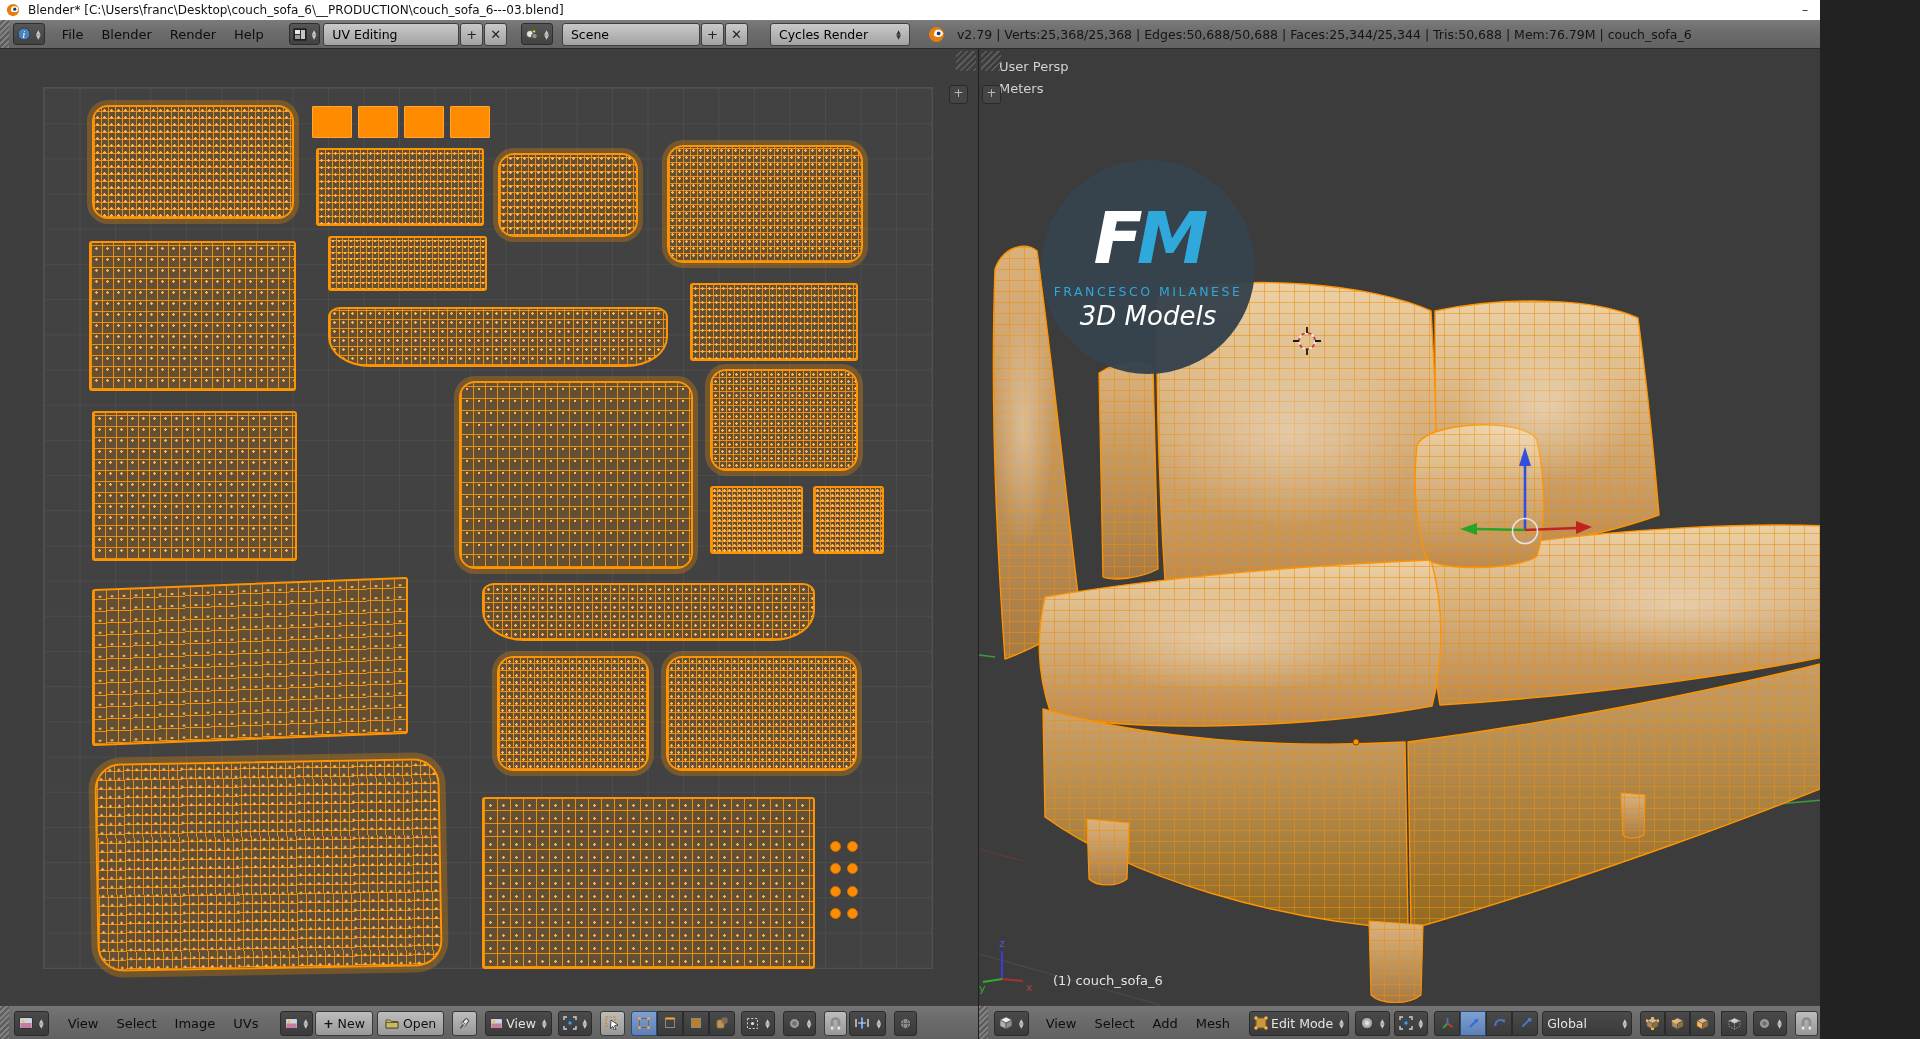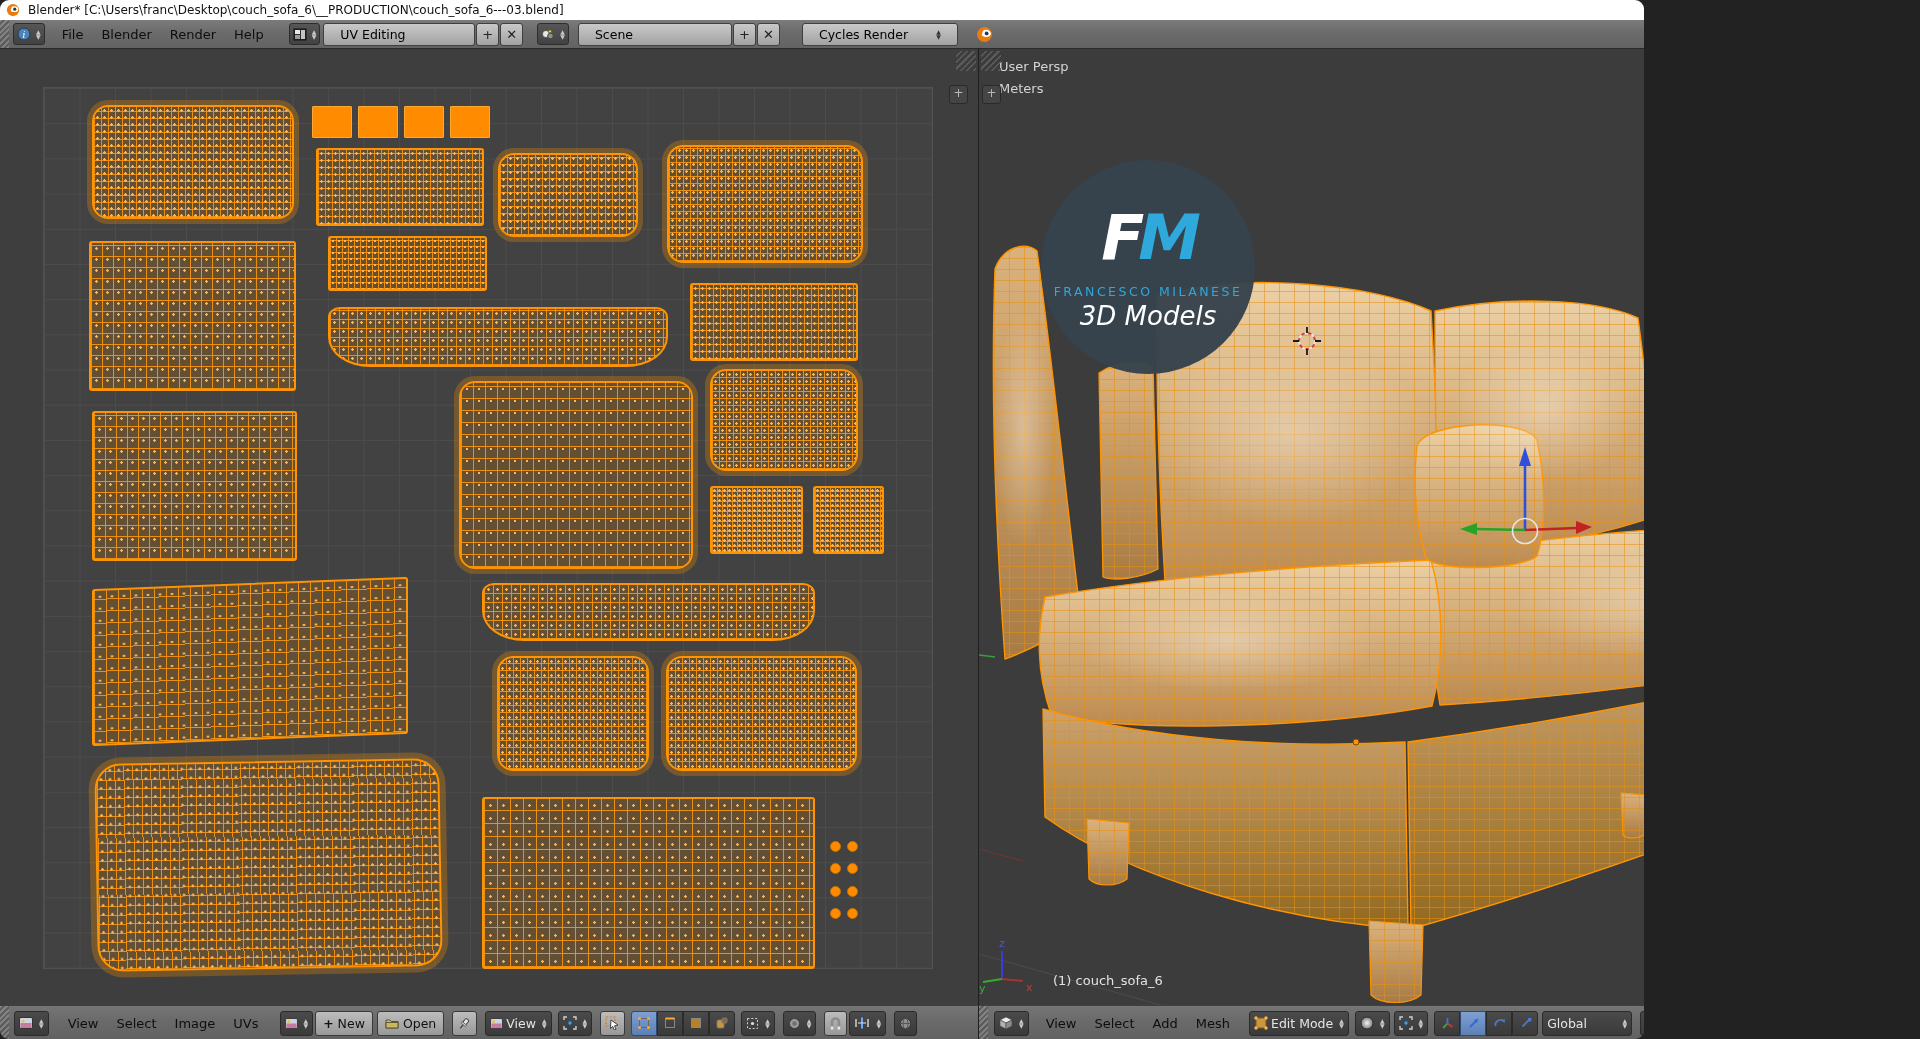--- a/index.html
+++ b/index.html
@@ -1,35 +1,35 @@
 <!DOCTYPE html>
 <html><head>
 <meta charset="utf-8">
 <style>
   html,body{margin:0;padding:0;background:#222;}
-  .app{position:relative;width:1644px;height:1039px;overflow:hidden;
-       font-family:"DejaVu Sans","Liberation Sans",sans-serif;border-radius:9px;-webkit-font-smoothing:antialiased;}
+  .app{position:relative;width:1820px;height:1039px;overflow:hidden;
+       font-family:"DejaVu Sans","Liberation Sans",sans-serif;-webkit-font-smoothing:antialiased;}
 
   
   .titlebar{position:absolute;left:0;top:0;width:1920px;height:20px;background:#ffffff;
             display:flex;align-items:center;color:#111;font-size:12px;border-bottom:1px solid #9a9a9a;}
   .titlebar .blogo{width:14px;height:14px;margin:0 8px 0 6px;}
   .win-controls{margin-left:auto;display:flex;align-items:center;height:100%;}
   .win-btn{width:46px;height:100%;display:flex;align-items:center;justify-content:center;color:#222;font-size:12px;}
 
   
   .topheader{position:absolute;left:0;top:20px;width:1920px;height:28px;
              background:linear-gradient(#7b7b7b,#6b6b6b 45%,#636363);border-bottom:1px solid #3a3a3a;
              display:flex;align-items:center;font-size:13px;color:#0e0e0e;}
   .grip{width:9px;height:100%;background:repeating-linear-gradient(135deg,#8a8a8a 0 2px,#565656 2px 4px);opacity:.7;}
   .menu-label{padding:0 9px;color:#0e0e0e;cursor:default;text-align:center;}
   .btn-dark{background:linear-gradient(#565656,#424242);border:1px solid #2d2d2d;border-radius:3px;
             height:20px;display:flex;align-items:center;padding:0 3px;gap:2px;}
   .field-light{background:linear-gradient(#c9c9c9,#a2a2a2);border:1px solid #3f3f3f;border-radius:3px;
-               height:21px;display:flex;align-items:center;padding:0 16px;color:#000;font-size:12.5px;}
+               height:21px;display:flex;align-items:center;padding:0 8px;color:#000;font-size:12.5px;}
   .sq-btn{width:21px;height:21px;background:linear-gradient(#c9c9c9,#a2a2a2);border:1px solid #3f3f3f;
           border-radius:3px;display:flex;align-items:center;justify-content:center;color:#222;font-size:13px;margin-left:1px;}
   .updn{display:flex;flex-direction:column;line-height:5px;font-size:6px;color:#c9c9c9;margin-left:3px;}
   .updn.on-light{color:#333;}
   .stats{font-size:12.5px;color:#141414;margin-left:12px;white-space:nowrap;}
 
   
   .uv-area{position:absolute;left:0;top:48px;width:978px;height:957px;background:#3e3e3e;overflow:hidden;border-top:1px solid #2a2a2a;}
   .uv-grid{position:absolute;left:43px;top:38px;width:888px;height:880px;background-color:#424242;
            background-image:linear-gradient(#4c4c4c 1px,transparent 1px),linear-gradient(90deg,#4c4c4c 1px,transparent 1px);
@@ -53,21 +53,21 @@
           border-top:1px solid #2a2a2a;border-left:1px solid #1f1f1f;}
   .vp-label{position:absolute;color:#d4d4d4;font-size:13px;}
   .plus-btn{position:absolute;width:17px;height:17px;background:#454545;border:1px solid #2a2a2a;border-radius:3px;
             color:#b9b9b9;font-size:12px;line-height:15px;text-align:center;}
   .corner-grip{position:absolute;width:20px;height:20px;
         background:repeating-linear-gradient(135deg,transparent 0 3px,#5c5c5c 3px 4.5px);}
 
   
   .logo-circle{position:absolute;left:62px;top:111px;width:214px;height:214px;border-radius:50%;
                background:rgba(54,66,76,.97);display:flex;flex-direction:column;align-items:center;justify-content:center;z-index:5;}
-  .fm-row{font-style:italic;font-weight:bold;font-size:63px;line-height:80px;letter-spacing:-6px;margin-top:-6px;text-align:center;}
+  .fm-row{font-style:italic;font-weight:bold;font-size:72px;line-height:80px;letter-spacing:-6px;margin-top:-6px;text-align:center;}
   .fm-f{color:#ffffff;} .fm-m{color:#2fa8dc;}
   .fm-name{color:#2fa8dc;font-size:12.5px;letter-spacing:2.5px;margin-top:6px;white-space:nowrap;}
   .fm-tag{color:#fff;font-style:italic;font-size:26px;margin-top:2px;}
   .banner{position:absolute;left:54px;top:325px;width:226px;height:40px;background:rgba(58,66,73,.95);
           display:flex;align-items:center;justify-content:center;z-index:5;}
   .banner span{color:#c9d404;font-weight:bold;font-style:italic;font-size:27px;letter-spacing:1px;}
 
   
   .bheader{position:absolute;top:1005px;height:34px;background:linear-gradient(#757575,#6b6b6b 40%,#616161);
            border-top:1px solid #404040;display:flex;align-items:center;font-size:13px;color:#0e0e0e;overflow:hidden;}
@@ -162,20 +162,21 @@
           <span>▲</span>
           <span>▼</span>
         </span>
     </div>
     <svg width="17" height="17" viewBox="0 0 16 16" style="margin-left:18px">
       <circle cx="8" cy="8" r="7" fill="#e87d0d"></circle>
         <ellipse cx="9.5" cy="7" rx="4.5" ry="3.4" fill="#fff"></ellipse>
       <circle cx="10" cy="7" r="1.8" fill="#1b3b66"></circle>
         <path d="M1 9 L7 4 L5 9 Z" fill="#e87d0d"></path>
     </svg>
+    <span class="stats">v2.79 | Verts:25,368/25,368 | Edges:50,688/50,688 | Faces:25,344/25,344 | Tris:50,688 | Mem:76.79M | couch_sofa_6</span>
   </div>
 
   <div class="uv-area">
     <div class="uv-grid"></div>
     <div style="position:absolute;left:0;top:0;width:100%;height:100%;">
         <div class="uv-island k-pillow" style="left: 92px; top: 56px; width: 202px; height: 114px; --cell: 7px;"></div>
         <div class="uv-island k-solid" style="left: 312px; top: 57px; width: 40px; height: 32px;"></div>
         <div class="uv-island k-solid" style="left: 358px; top: 57px; width: 40px; height: 32px;"></div>
         <div class="uv-island k-solid" style="left: 404px; top: 57px; width: 40px; height: 32px;"></div>
         <div class="uv-island k-solid" style="left: 450px; top: 57px; width: 40px; height: 32px;"></div>

